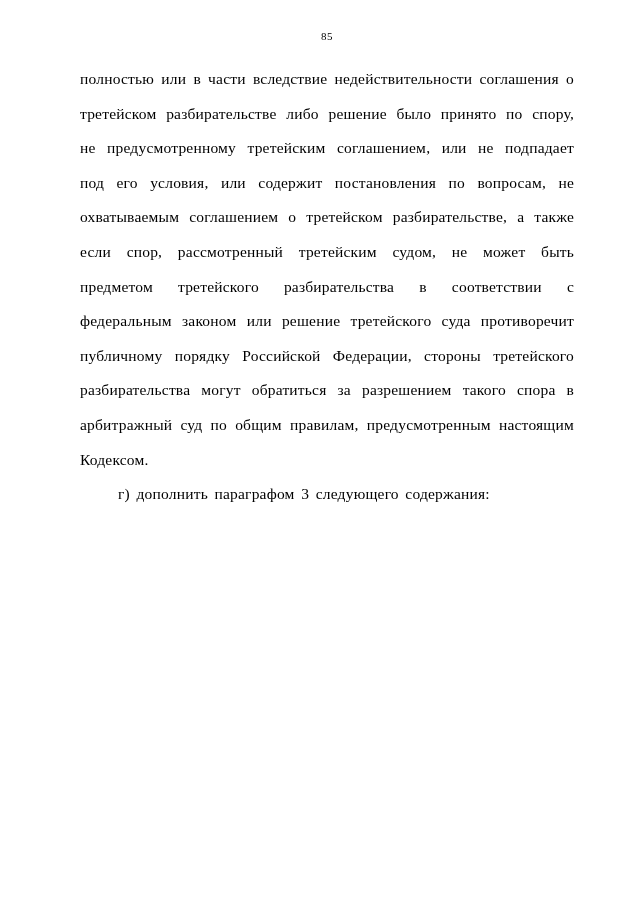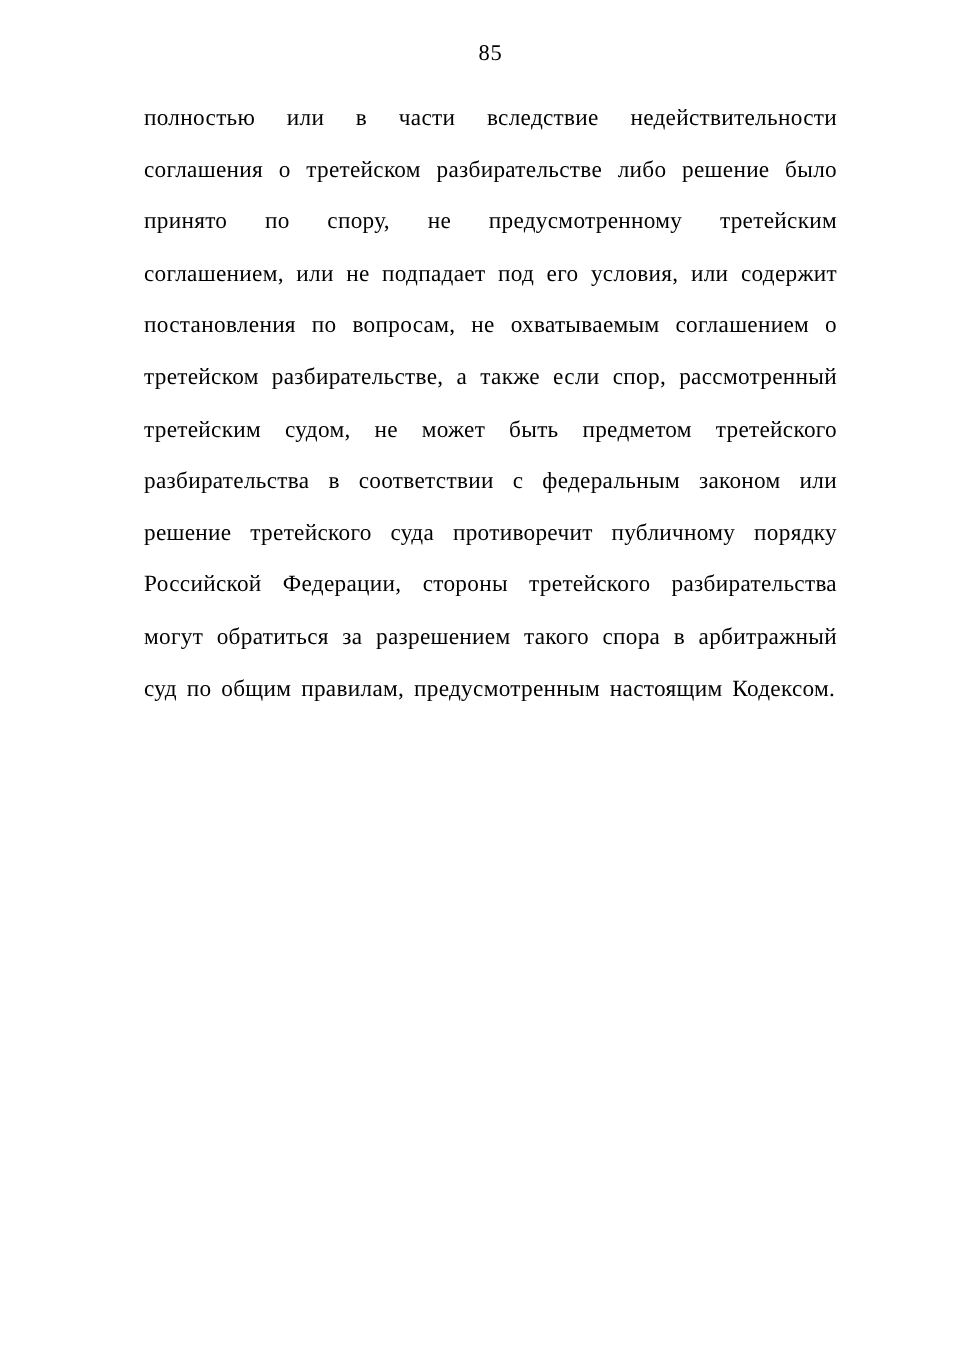--- a/index.html
+++ b/index.html
@@ -13,39 +13,40 @@
     height: 905px;
     background: #ffffff;
     box-sizing: border-box;
     padding: 26px 66px 0 80px;
     font-family: "Liberation Serif", "DejaVu Serif", serif;
     color: #000000;
     overflow: hidden;
   }
   .page-number {
     text-align: center;
-    font-size: 15px;
+    font-size: 11px;
     line-height: 20px;
     margin: 0 0 16px 0;
     letter-spacing: 0.5px;
   }
   .para {
-    margin: 16px;
+    margin: 0;
     font-size: 15.5px;
     line-height: 34.6px;
     text-align: justify;
     word-spacing: 2.5px;
     letter-spacing: 0.2px;
   }
   .para.indent {
     text-indent: 38px;
   }
 </style>
 </head>
 <body>
 
 <div class="page">
   <div class="page-number">85</div>
 
   <p class="para">полностью или в части вследствие недействительности соглашения о третейском разбирательстве либо решение было принято по спору, не предусмотренному третейским соглашением, или не подпадает под его условия, или содержит постановления по вопросам, не охватываемым соглашением о третейском разбирательстве, а также если спор, рассмотренный третейским судом, не может быть предметом третейского разбирательства в соответствии с федеральным законом или решение третейского суда противоречит публичному порядку Российской Федерации, стороны третейского разбирательства могут обратиться за разрешением такого спора в арбитражный суд по общим правилам, предусмотренным настоящим Кодексом.</p>
 
 
+  <p class="para indent">г) дополнить параграфом 3 следующего содержания:</p>
 </div>
 
 </body></html>

